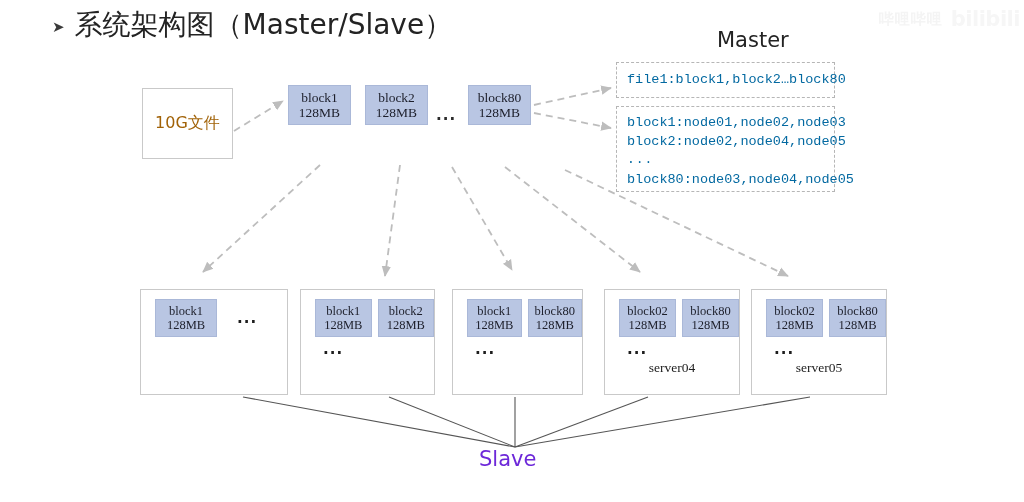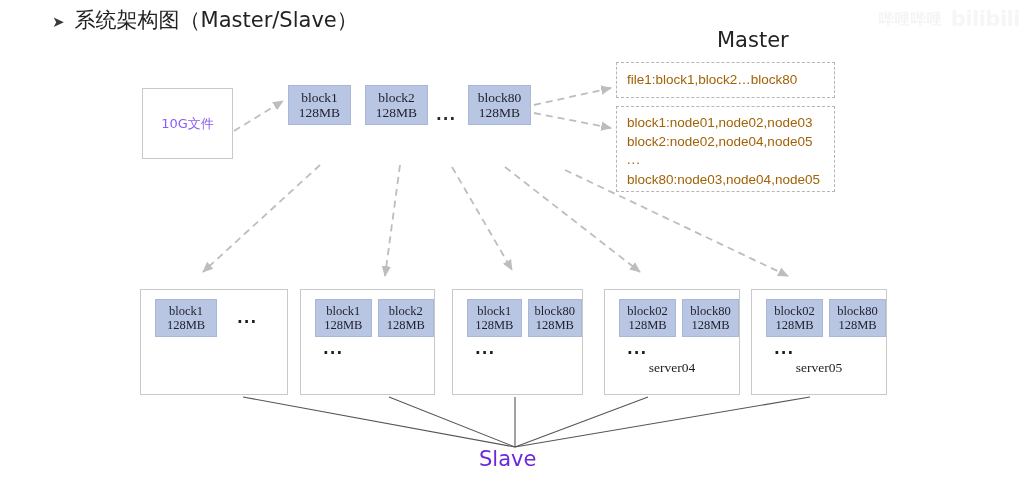--- a/index.html
+++ b/index.html
@@ -45,21 +45,21 @@
   #title-row {
     left: 52px; top: 6px;
     display: flex; align-items: center; gap: 10px;
   }
   #title-bullet {
     font-size: 15px; color: #3a3a3a;
     line-height: 1;
     transform: translateY(1px);
   }
   #title-text {
-    font-size: 21px; color: #232323;
+    font-size: 28px; color: #232323;
     font-family: "DejaVu Sans", sans-serif;
     white-space: nowrap;
   }
 
   
   .plain-box {
     border: 1px solid #c9c9c9;
     background: #ffffff;
   }
   .dashed-box {
@@ -75,21 +75,21 @@
     color: #1d1f2b;
     line-height: 1.12;
   }
   .block span { display: block; }
 
   
   #file-box {
     left: 142px; top: 88px;
     width: 91px; height: 71px;
     display: flex; align-items: center; justify-content: center;
-    font-size: 13px; color: #8b5cf6;
+    font-size: 16px; color: #a16207;
     font-family: "DejaVu Sans", sans-serif;
   }
 
   
   .top-block {
     top: 85px; width: 63px; height: 40px;
     font-size: 13.5px;
   }
   #top-block-0 { left: 288px; }
   #top-block-1 { left: 365px; }
@@ -113,22 +113,22 @@
     width: 219px; height: 36px;
     display: flex; align-items: center;
     padding-left: 10px;
   }
   #master-box-1 {
     left: 616px; top: 106px;
     width: 219px; height: 86px;
     padding: 6px 0 0 10px;
   }
   .master-line {
-    font-family: Liberation Sans, sans-serif;
-    font-size: 13.5px; color: #a16207;
+    font-family: Liberation Mono, monospace;
+    font-size: 13.5px; color: #0369a1;
     line-height: 1.42;
     white-space: nowrap;
   }
   .master-line.dots { letter-spacing: 1px; font-size: 13px; }
 
   
   .server-box {
     top: 289px; height: 106px;
     border: 1px solid #c9c9c9;
     background: #ffffff;

